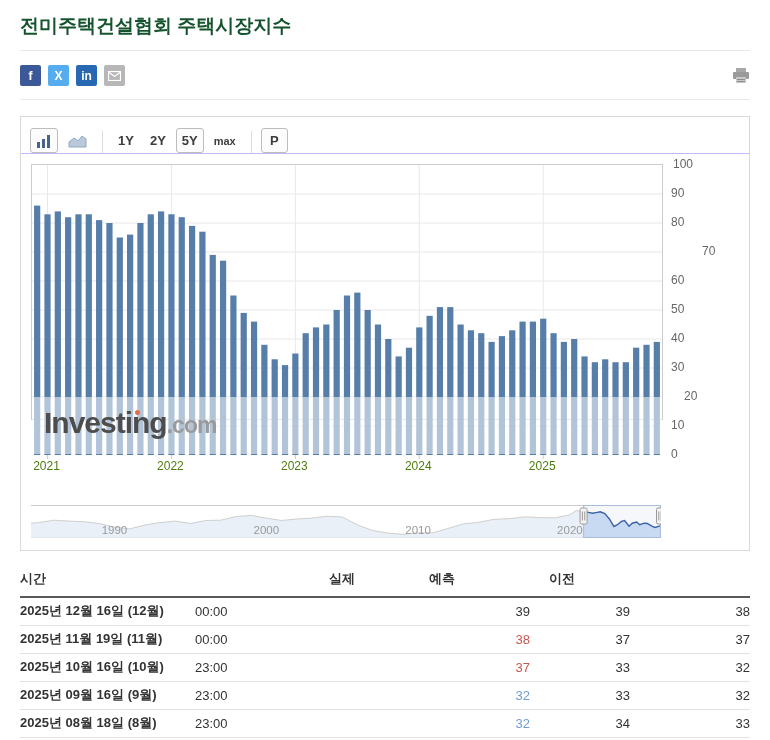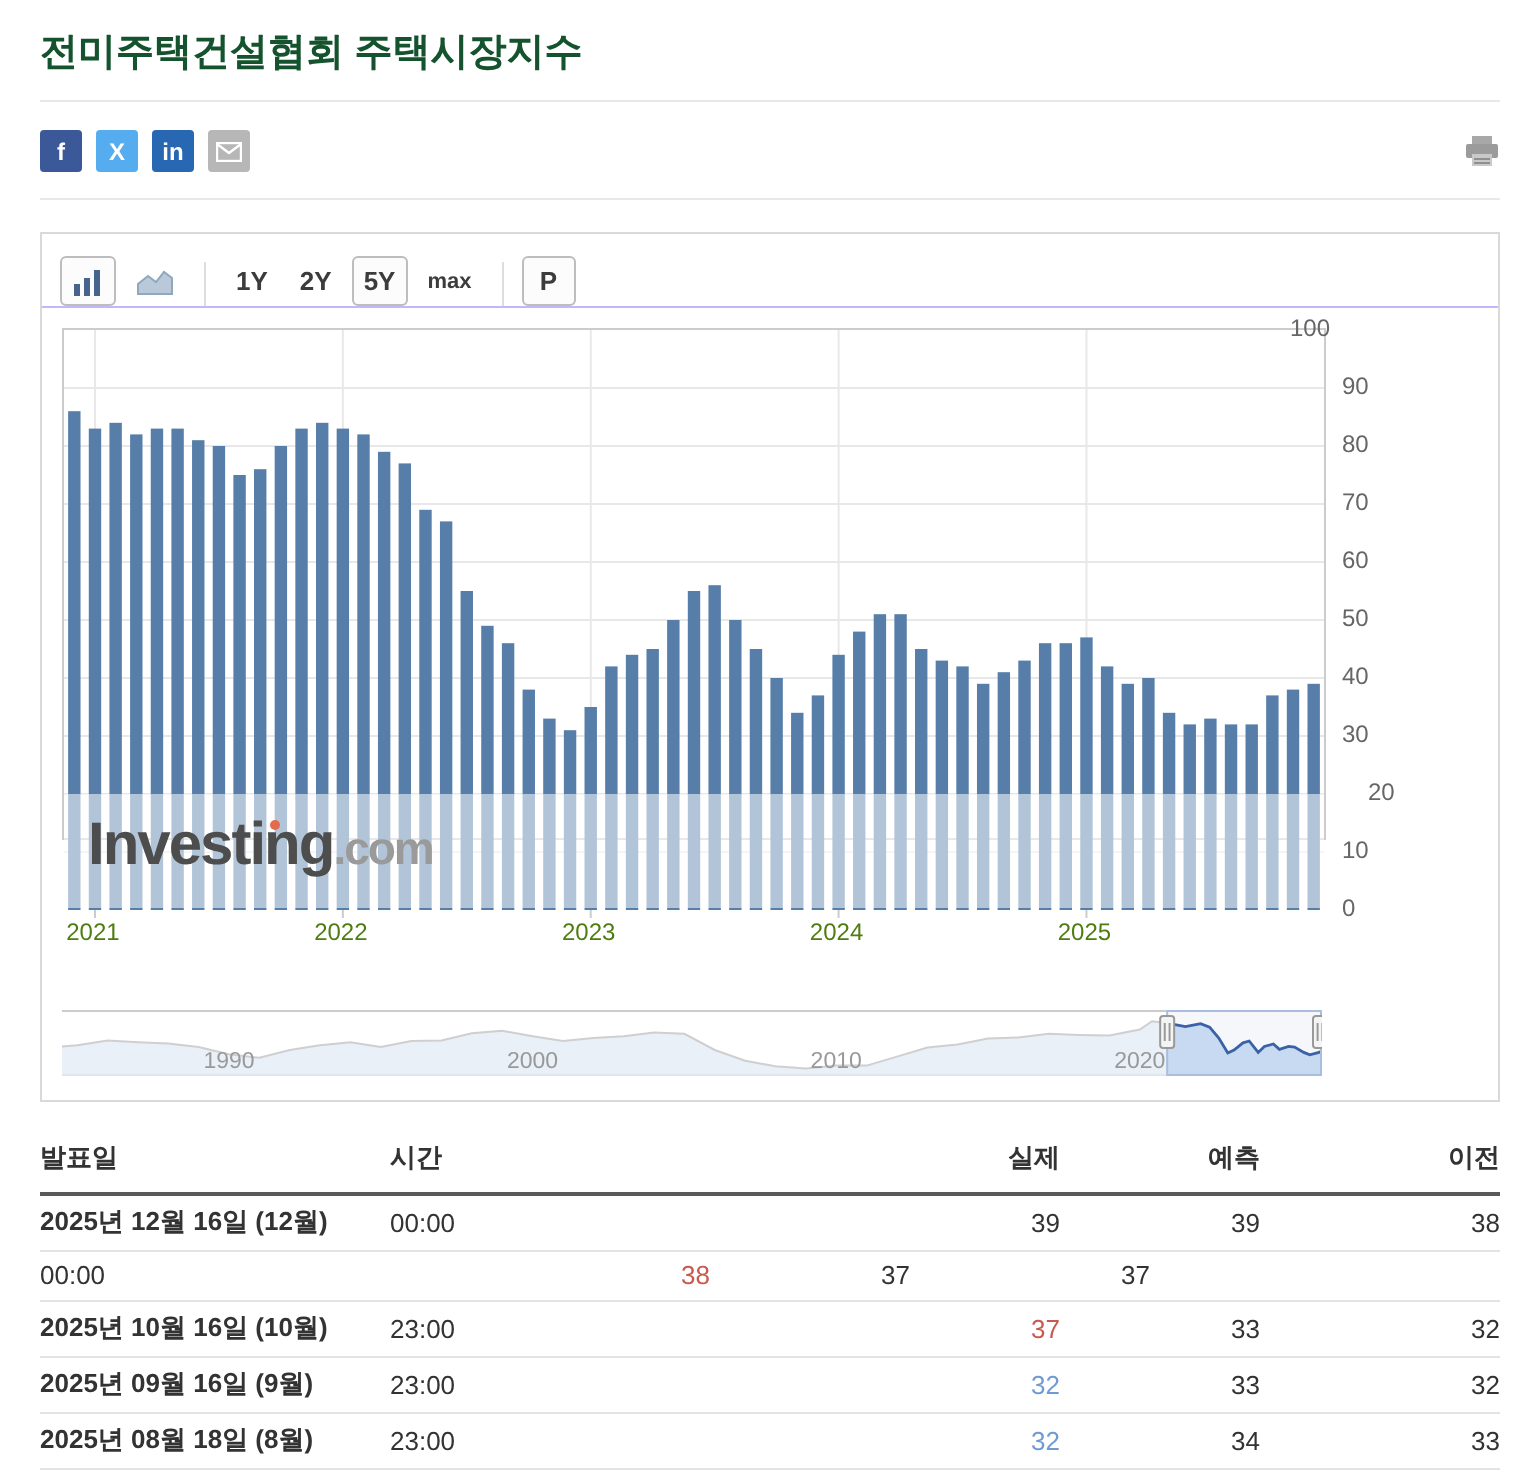--- a/index.html
+++ b/index.html
@@ -228,24 +228,24 @@
         </div>
       </div>
       <div id="y-axis">
           <span class="y-label" style="left: 650px; top: 293px;">0</span>
           <span class="y-label" style="left: 650px; top: 264px;">10</span>
           <span class="y-label" style="left: 650px; top: 235px; margin-left: 13px;">20</span>
           <span class="y-label" style="left: 650px; top: 206px;">30</span>
           <span class="y-label" style="left: 650px; top: 177px;">40</span>
           <span class="y-label" style="left: 650px; top: 148px;">50</span>
           <span class="y-label" style="left: 650px; top: 119px;">60</span>
-          <span class="y-label" style="left: 650px; top: 90px; text-align: center;">70</span>
+          <span class="y-label" style="left: 681px; top: 90px; text-align: center;">70</span>
           <span class="y-label" style="left: 650px; top: 61px;">80</span>
           <span class="y-label" style="left: 650px; top: 32px;">90</span>
-          <span class="y-label" style="left: 624px; top: 3px;">100</span>
+          <span class="y-label" style="left: 652px; top: 3px;">100</span>
         </div>
       <div id="x-axis">
           <span class="x-label" style="left: 3.4918px;">2021</span>
           <span class="x-label" style="left: 127.426px;">2022</span>
           <span class="x-label" style="left: 251.361px;">2023</span>
           <span class="x-label" style="left: 375.295px;">2024</span>
           <span class="x-label" style="left: 499.23px;">2025</span>
         </div>
       <div class="navigator">
         <svg id="nav-svg" width="630" height="34">
@@ -270,35 +270,35 @@
               <line x1="627.8" x2="627.8" y1="6.5" y2="15.5" stroke="#999"></line>
               <line x1="630.2" x2="630.2" y1="6.5" y2="15.5" stroke="#999"></line>
             </g>
           </svg>
       </div>
     </div>
   </div>
 
   <div class="table">
     <div class="t-head">
-      <div class="c-date">발표일</div>
       <div class="c-time">시간</div>
       <div class="c-act">실제</div>
       <div class="c-fc">예측</div>
       <div class="c-prev">이전</div>
     </div>
     <div id="t-body">
         <div class="t-row">
           <div class="c-date">2025년 12월 16일 (12월)</div>
           <div class="c-time">00:00</div>
           <div class="c-act" style="color: rgb(51, 51, 51);">39</div>
           <div class="c-fc">39</div>
           <div class="c-prev">38</div>
         </div>
         <div class="t-row">
+          <div class="c-date">2025년 11월 19일 (11월)</div>
           <div class="c-time">00:00</div>
           <div class="c-act" style="color: rgb(201, 88, 78);">38</div>
           <div class="c-fc">37</div>
           <div class="c-prev">37</div>
         </div>
         <div class="t-row">
           <div class="c-date">2025년 10월 16일 (10월)</div>
           <div class="c-time">23:00</div>
           <div class="c-act" style="color: rgb(201, 88, 78);">37</div>
           <div class="c-fc">33</div>

